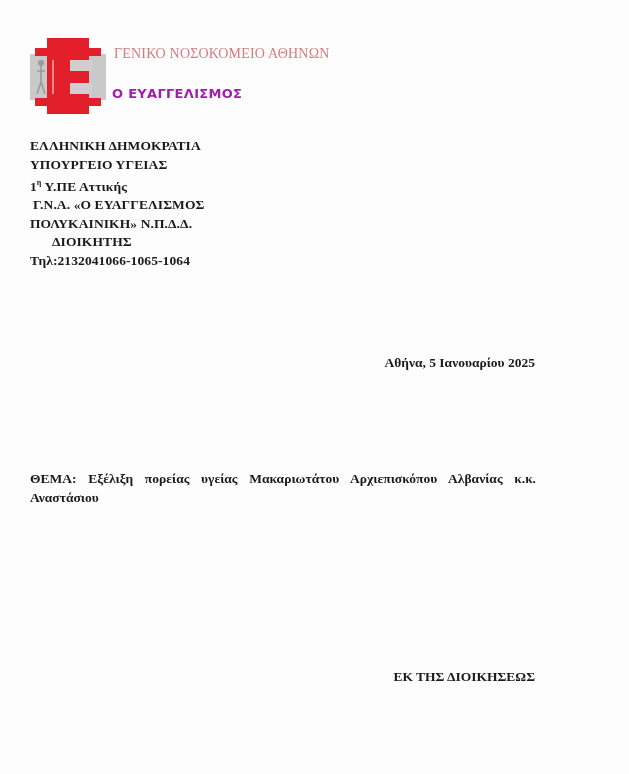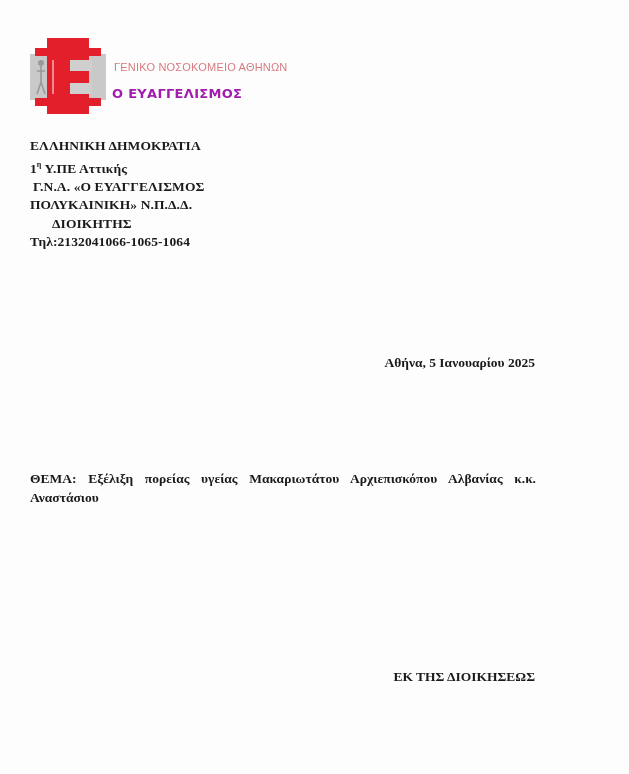--- a/index.html
+++ b/index.html
@@ -69,23 +69,23 @@
     }
     .logo-mark .figure2 {
       position: absolute;
       left: 22px; top: 22px;
       width: 12px; height: 34px;
       border-left: 2px solid #f3b6b9;
       opacity: .7;
     }
     .logo-sub {
       position: absolute;
-      left: 84px; top: 23px;
-      font-family: Liberation Sans, sans-serif;
-      font-size: 11px;
+      left: 84px; top: 8px;
+      font-family: Liberation Serif, serif;
+      font-size: 14px;
       letter-spacing: 0.2px;
       color: #d97a80;
       white-space: nowrap;
     }
     .logo-name {
       position: absolute;
       left: 82px; top: 48px;
       font-family: "DejaVu Sans", "Liberation Sans", sans-serif;
       font-weight: bold;
       font-size: 13px;
@@ -190,20 +190,21 @@
         </svg>
       </div>
       <div class="figure2"></div>
     </div>
     <div class="logo-sub">ΓΕΝΙΚΟ ΝΟΣΟΚΟΜΕΙΟ ΑΘΗΝΩΝ</div>
     <div class="logo-name">Ο ΕΥΑΓΓΕΛΙΣΜΟΣ</div>
   </div>
 
   <div class="header-block">
     <div>ΕΛΛΗΝΙΚΗ ΔΗΜΟΚΡΑΤΙΑ</div>
+    <div>ΥΠΟΥΡΓΕΙΟ ΥΓΕΙΑΣ</div>
     <div><span>1</span><sup>η</sup><span> Υ.ΠΕ  Αττικής</span></div>
     <div class="indent1">Γ.Ν.Α. «Ο ΕΥΑΓΓΕΛΙΣΜΟΣ</div>
     <div>ΠΟΛΥΚΑΙΝΙΚΗ»  Ν.Π.Δ.Δ.</div>
     <div class="indent2">ΔΙΟΙΚΗΤΗΣ</div>
     <div>Τηλ:2132041066-1065-1064</div>
   </div>
 
   <div class="date-line">Αθήνα,   5 Ιανουαρίου 2025</div>
 
 

